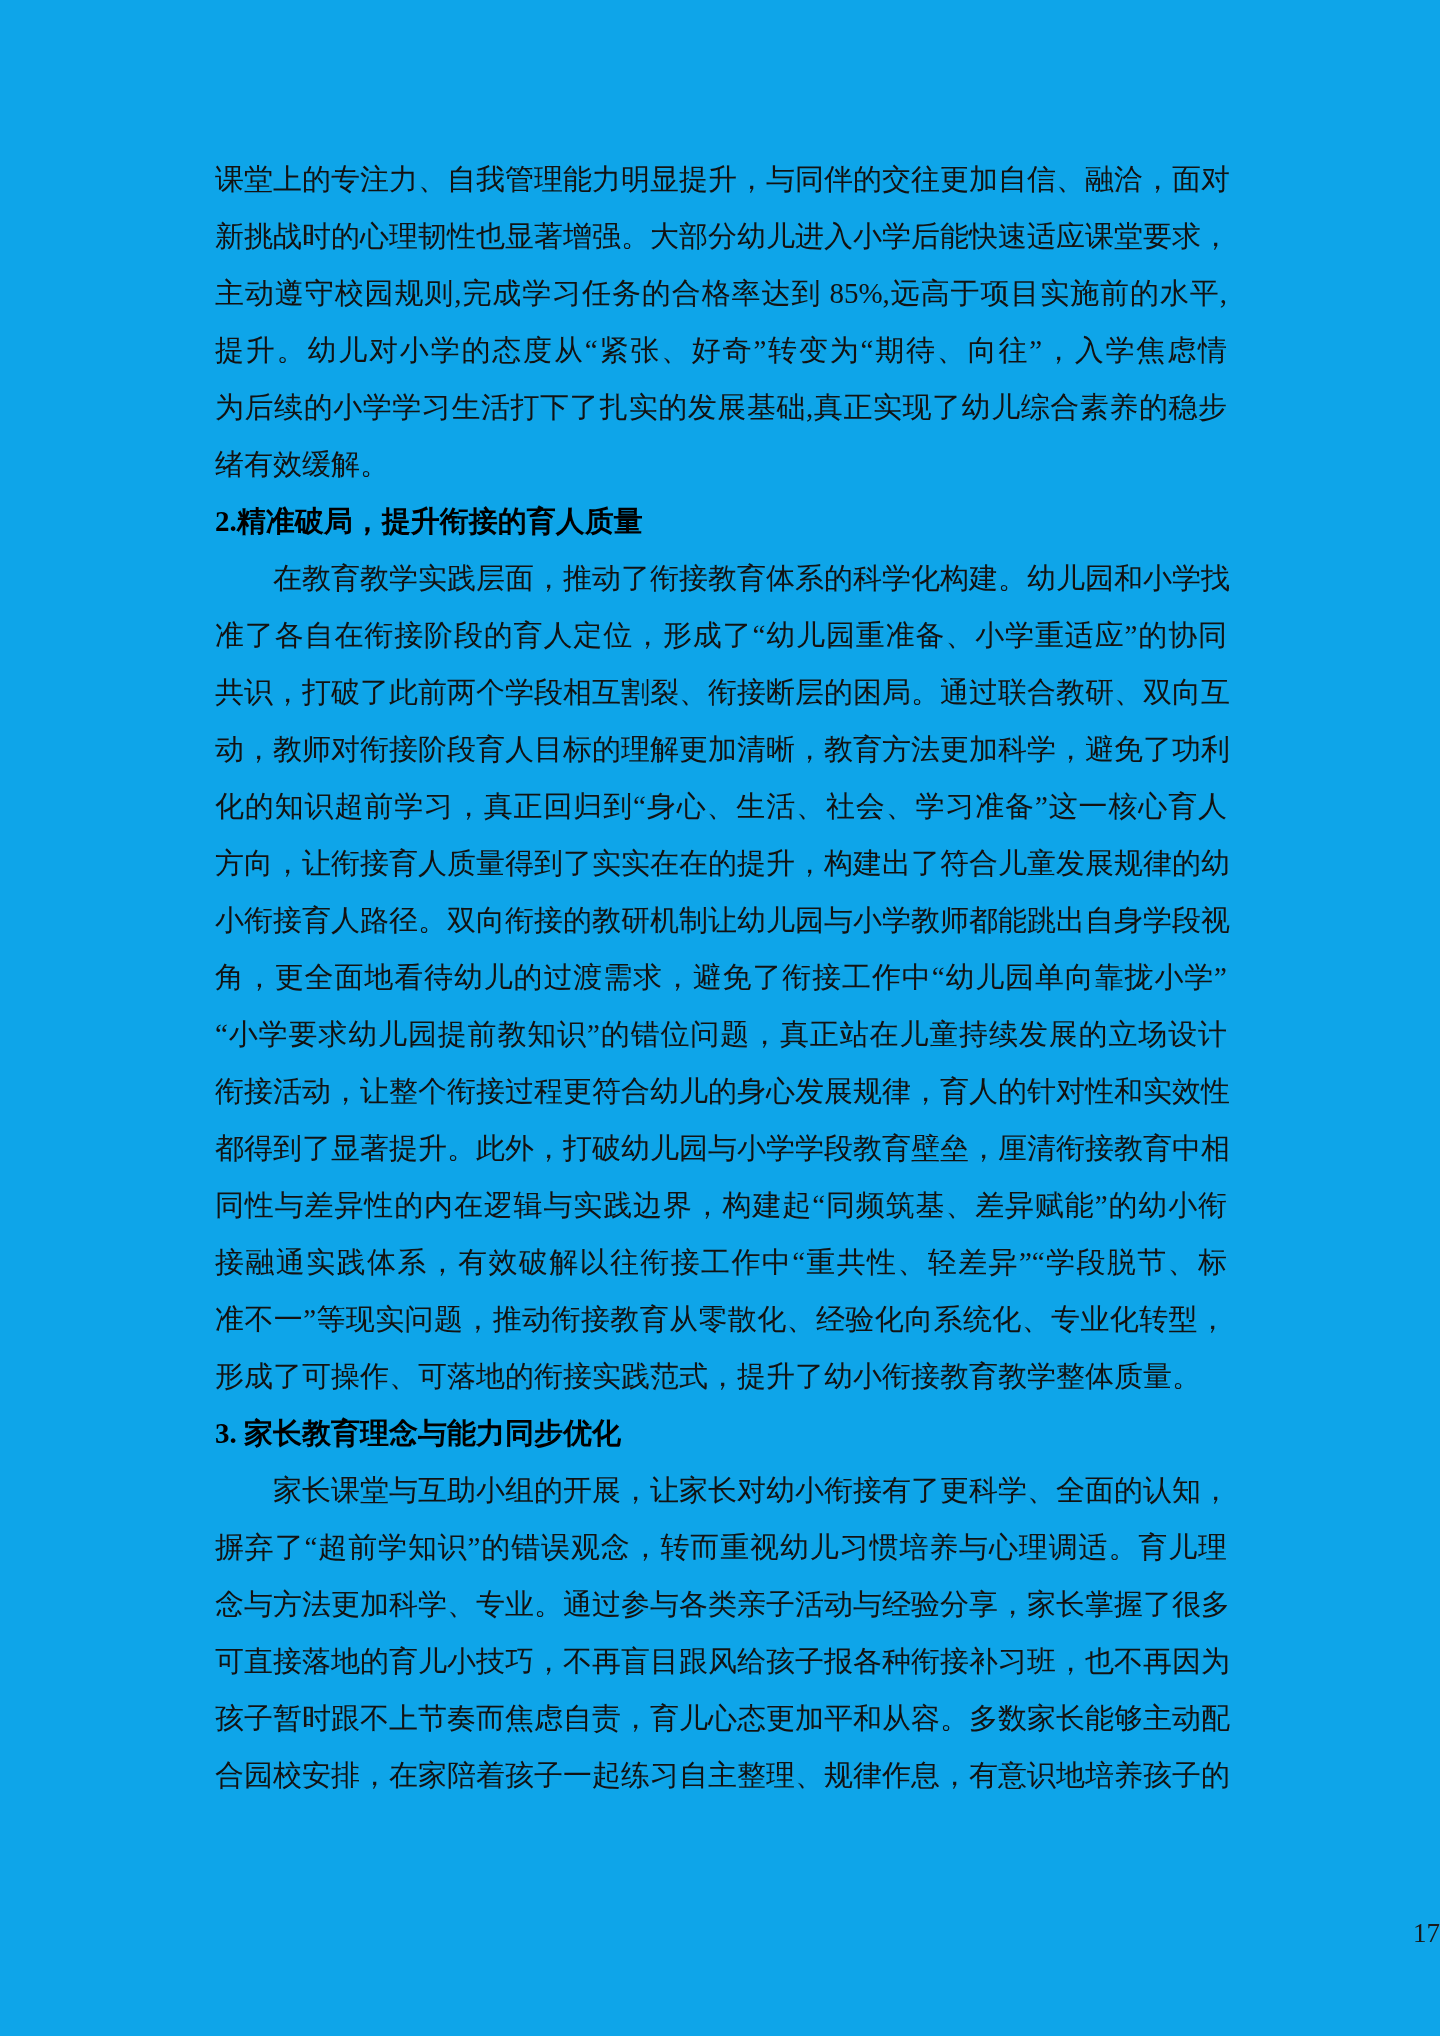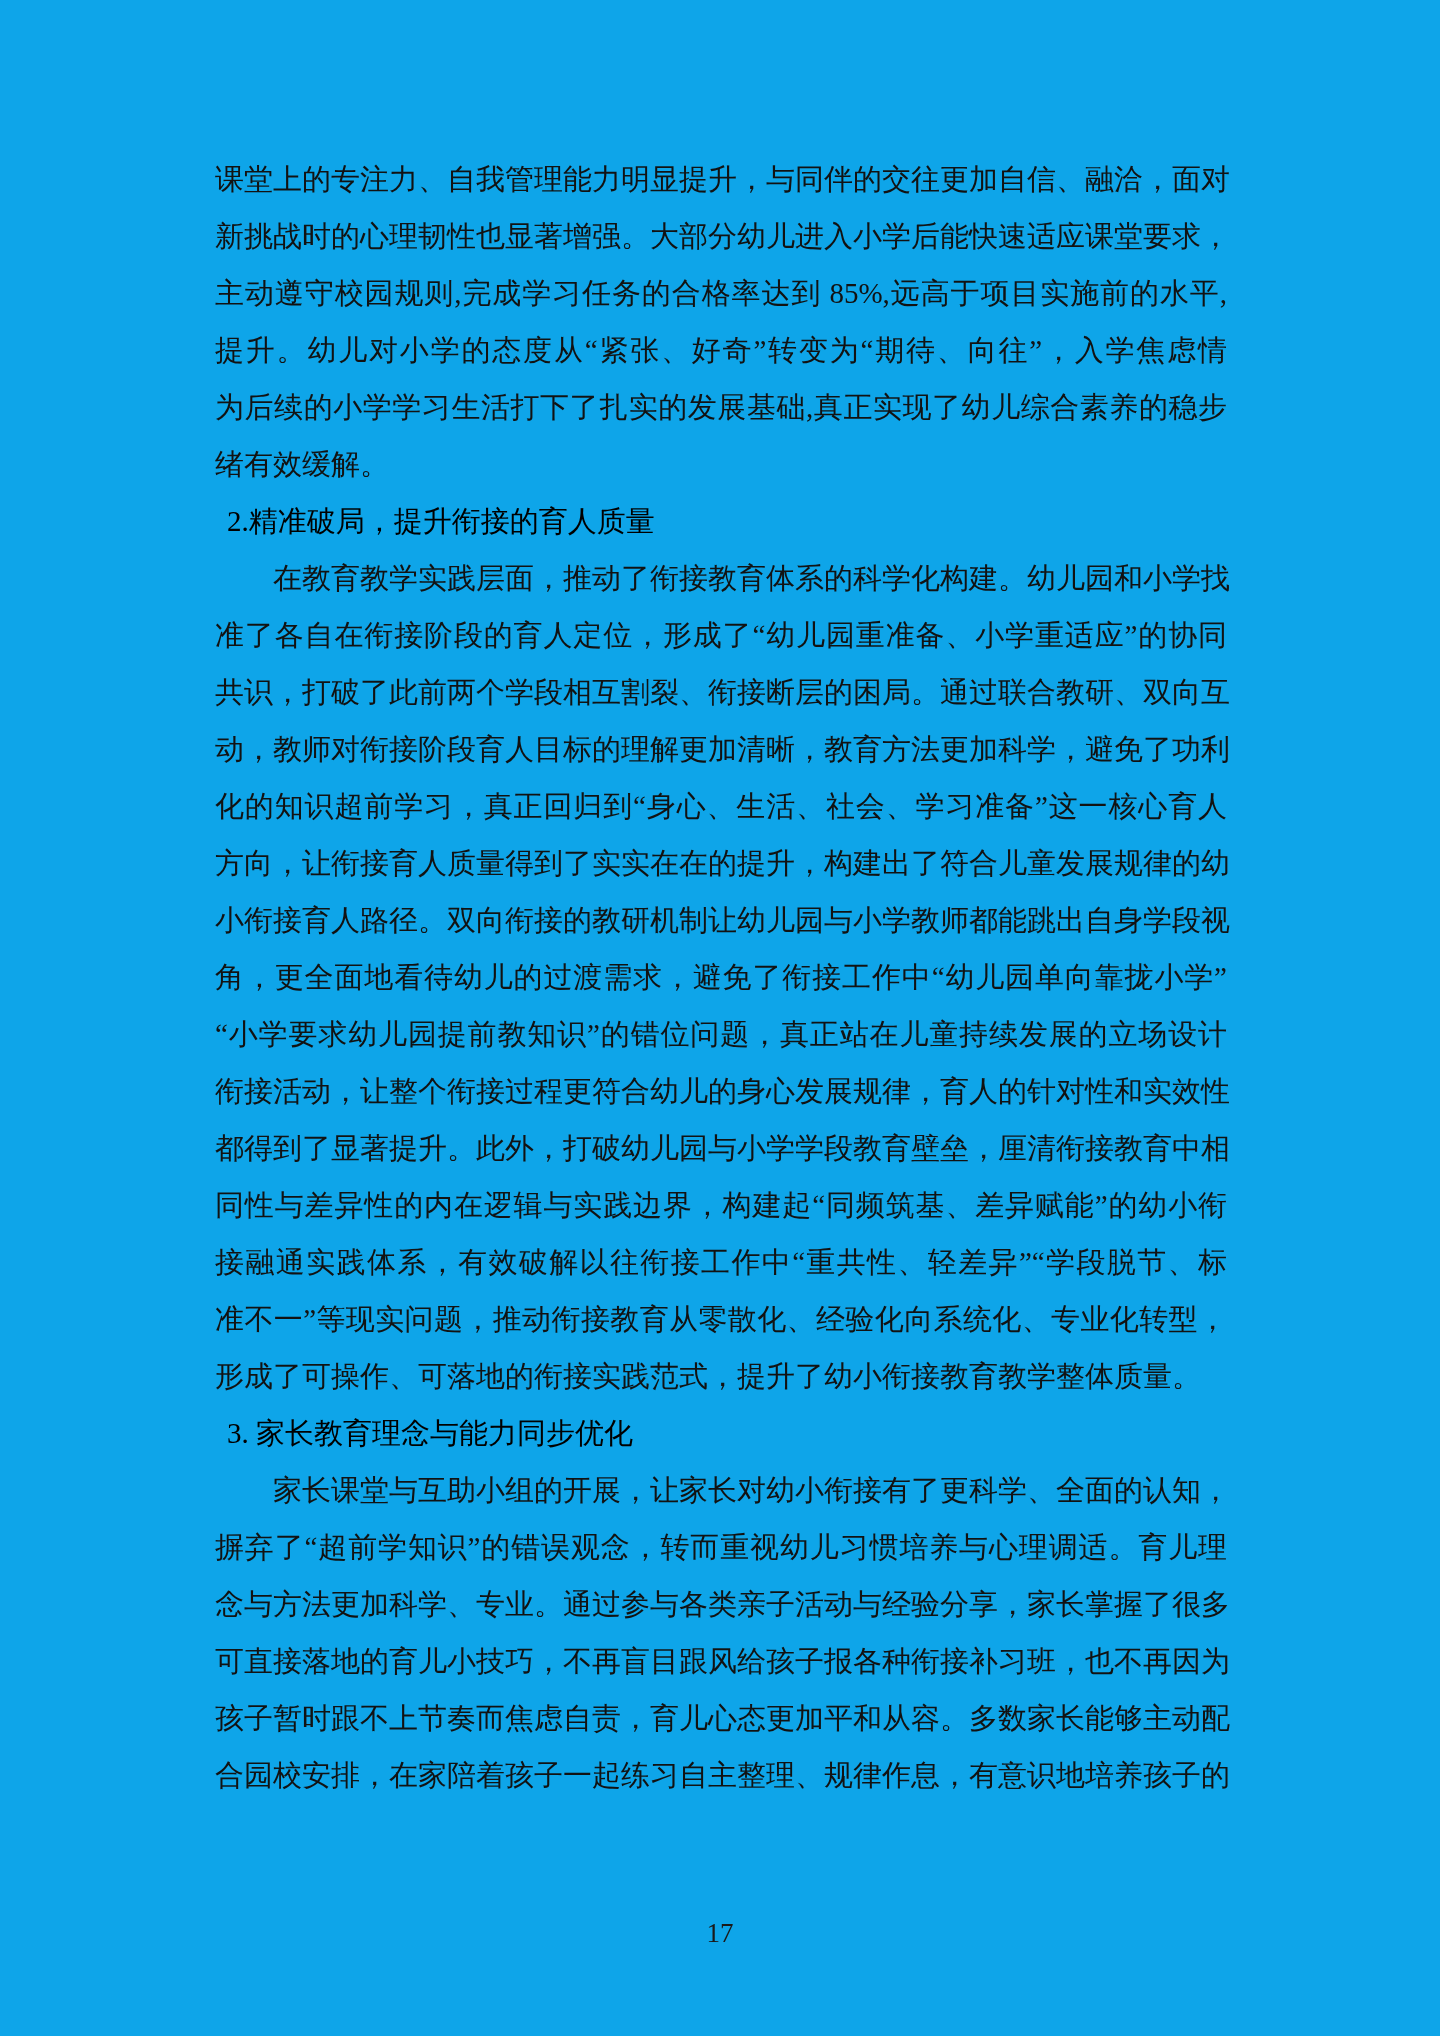--- a/index.html
+++ b/index.html
@@ -39,31 +39,30 @@
     text-justify: inter-character;
     color: #121212;
   }
   .line.last {
     text-align-last: left;
   }
   .line.indent {
     text-indent: 58px;
   }
   .line.heading {
-    font-weight: 400;
+    font-weight: 700;
     text-align-last: left;
     color: #000000;
-    margin-left: 12px;
   }
   .page-number {
     position: absolute;
     left: 0;
     top: 1916px;
     width: 1440px;
-    text-align: center;
+    text-align: right;
     font-size: 27px;
     line-height: 34px;
     color: #1a1a1a;
   }
 </style>
 </head>
 <body>
 
 <div class="page">
   <div class="doc-body">

